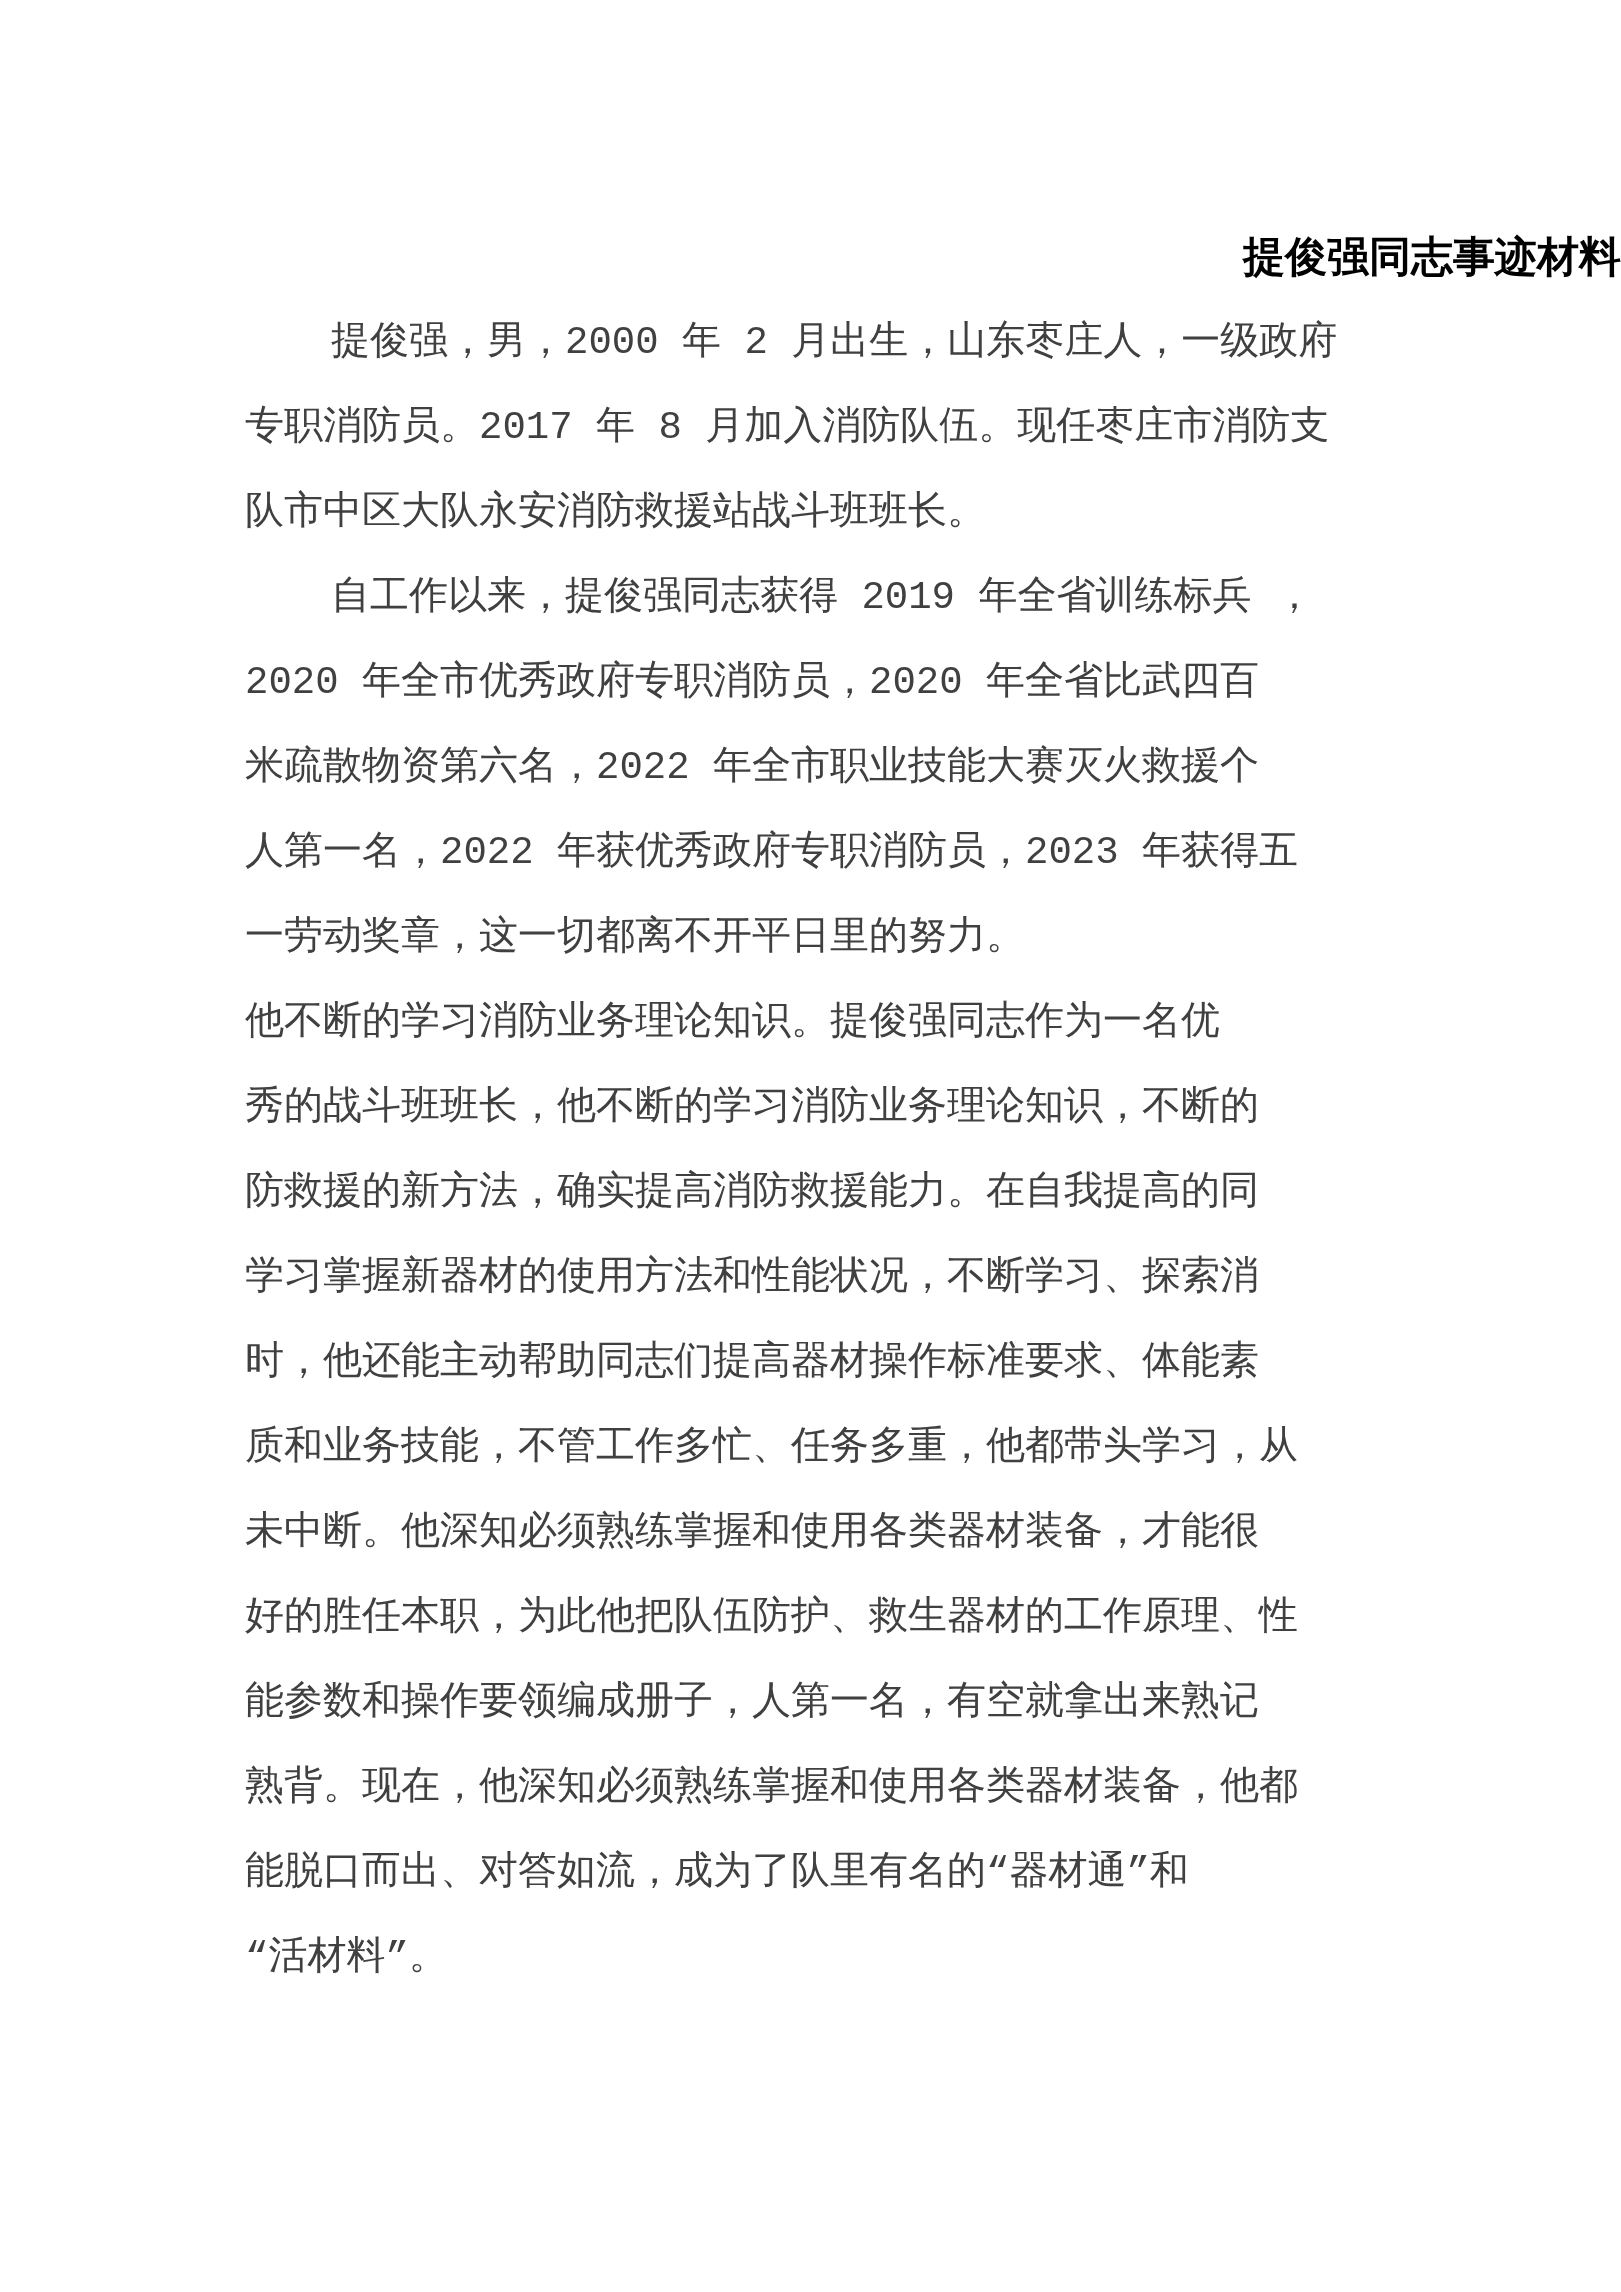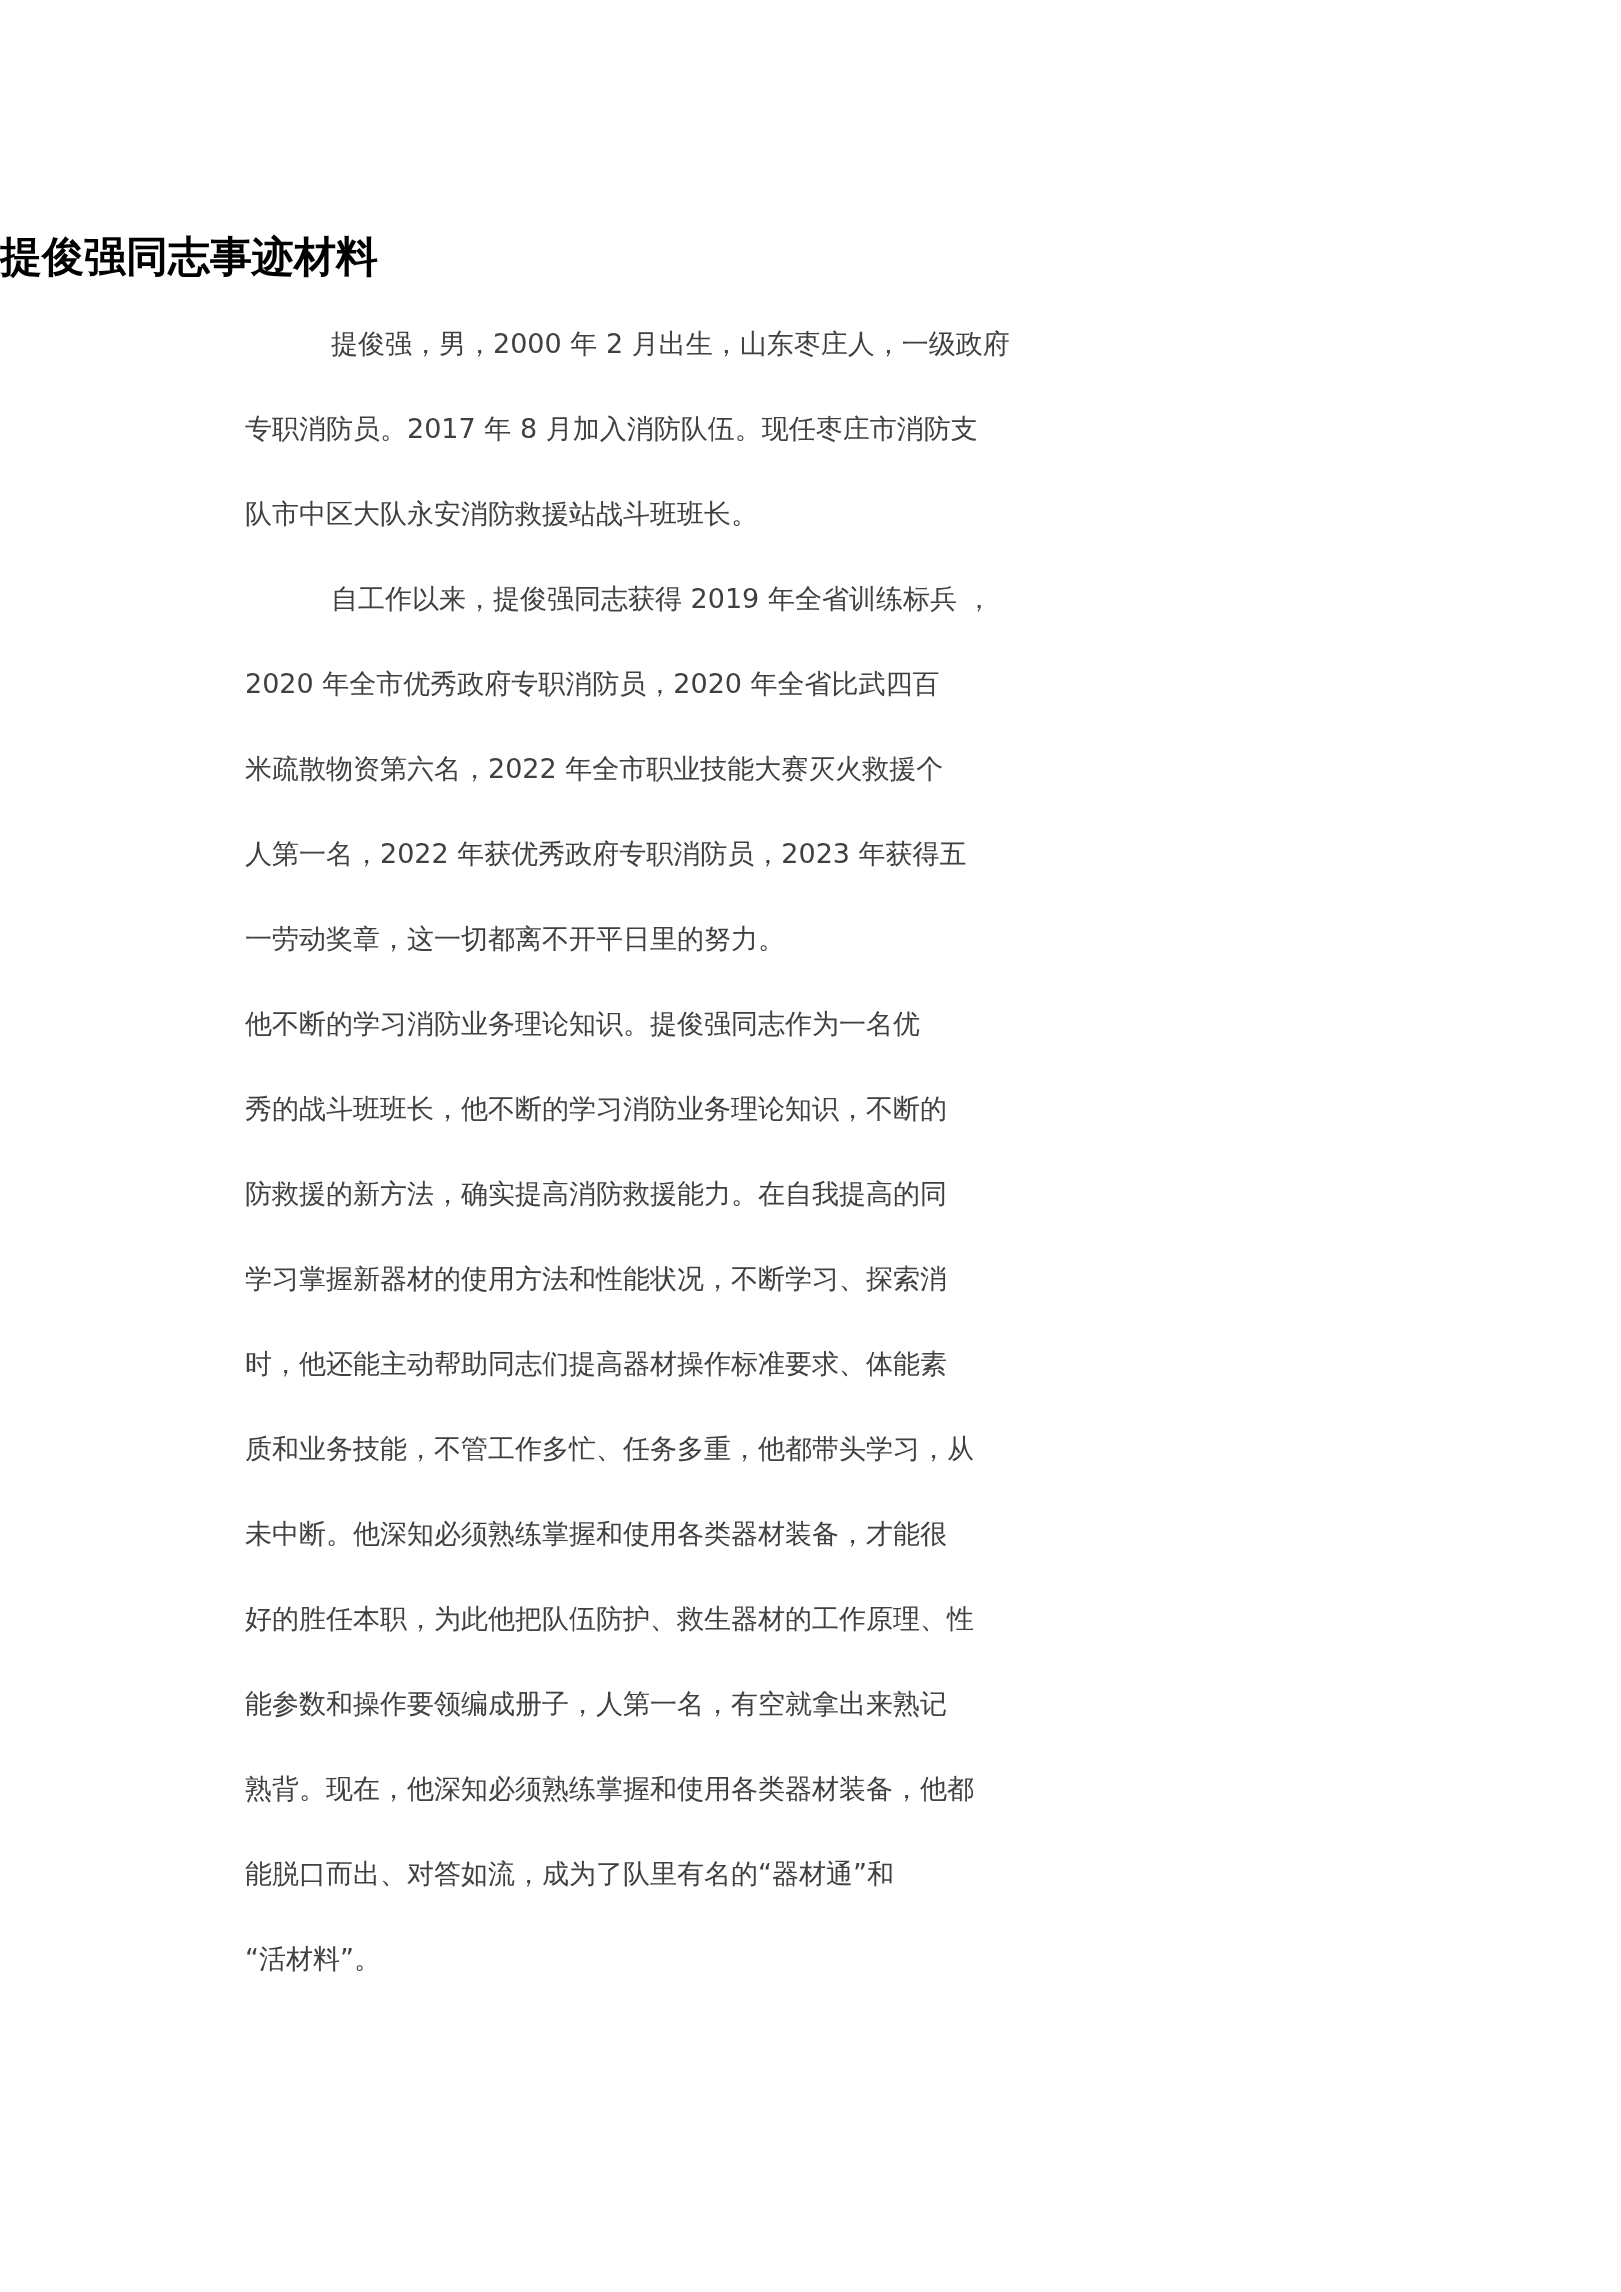--- a/index.html
+++ b/index.html
@@ -19,35 +19,36 @@
       left: 0; top: 0;
       width: 1621px;
       height: 2293px;
       background: #ffffff;
     }
     .title {
       position: absolute;
       left: 0;
       width: 1621px;
       top: 227px;
-      text-align: left;
+      text-align: right;
       font-weight: bold;
       font-size: 42px;
       line-height: 59px;
       color: #000000;
       letter-spacing: 0px;
       white-space: nowrap;
     }
     .body-text {
       position: absolute;
       left: 245px;
       top: 312px;
       width: 1137px;
       color: #404040;
-      font-size: 27px;
+      font-size: 39px;
+      font-family: Liberation Mono, monospace;
     }
     .line {
       height: 85px;
       line-height: 63px;
       white-space: nowrap;
       overflow: visible;
     }
     .line.indent {
       padding-left: 86px;
     }

